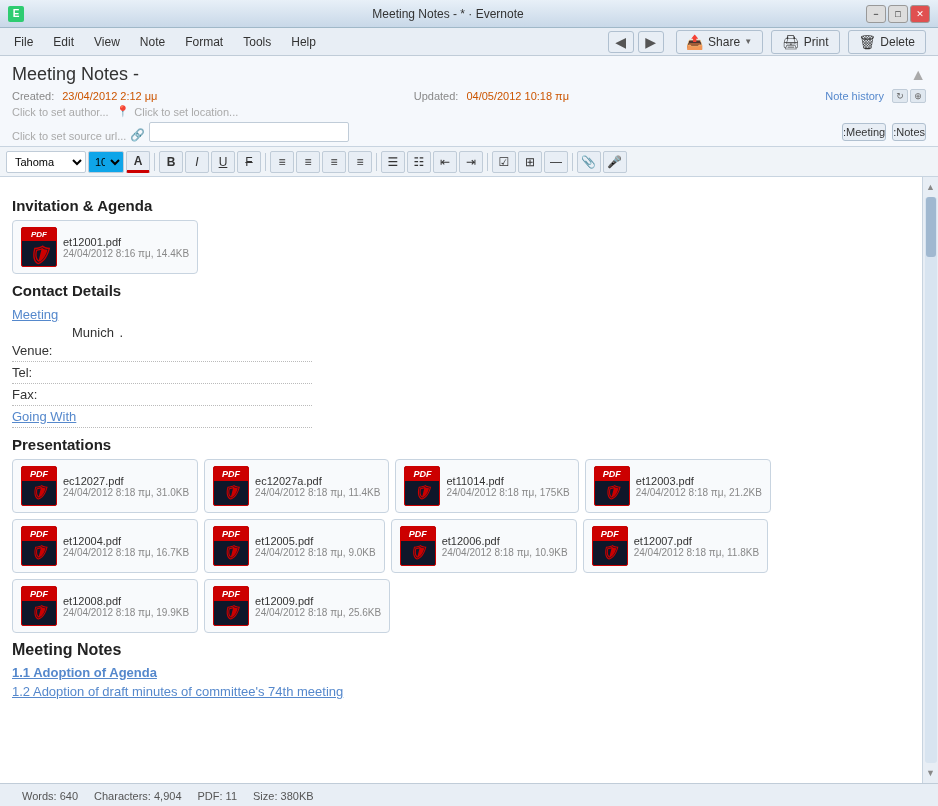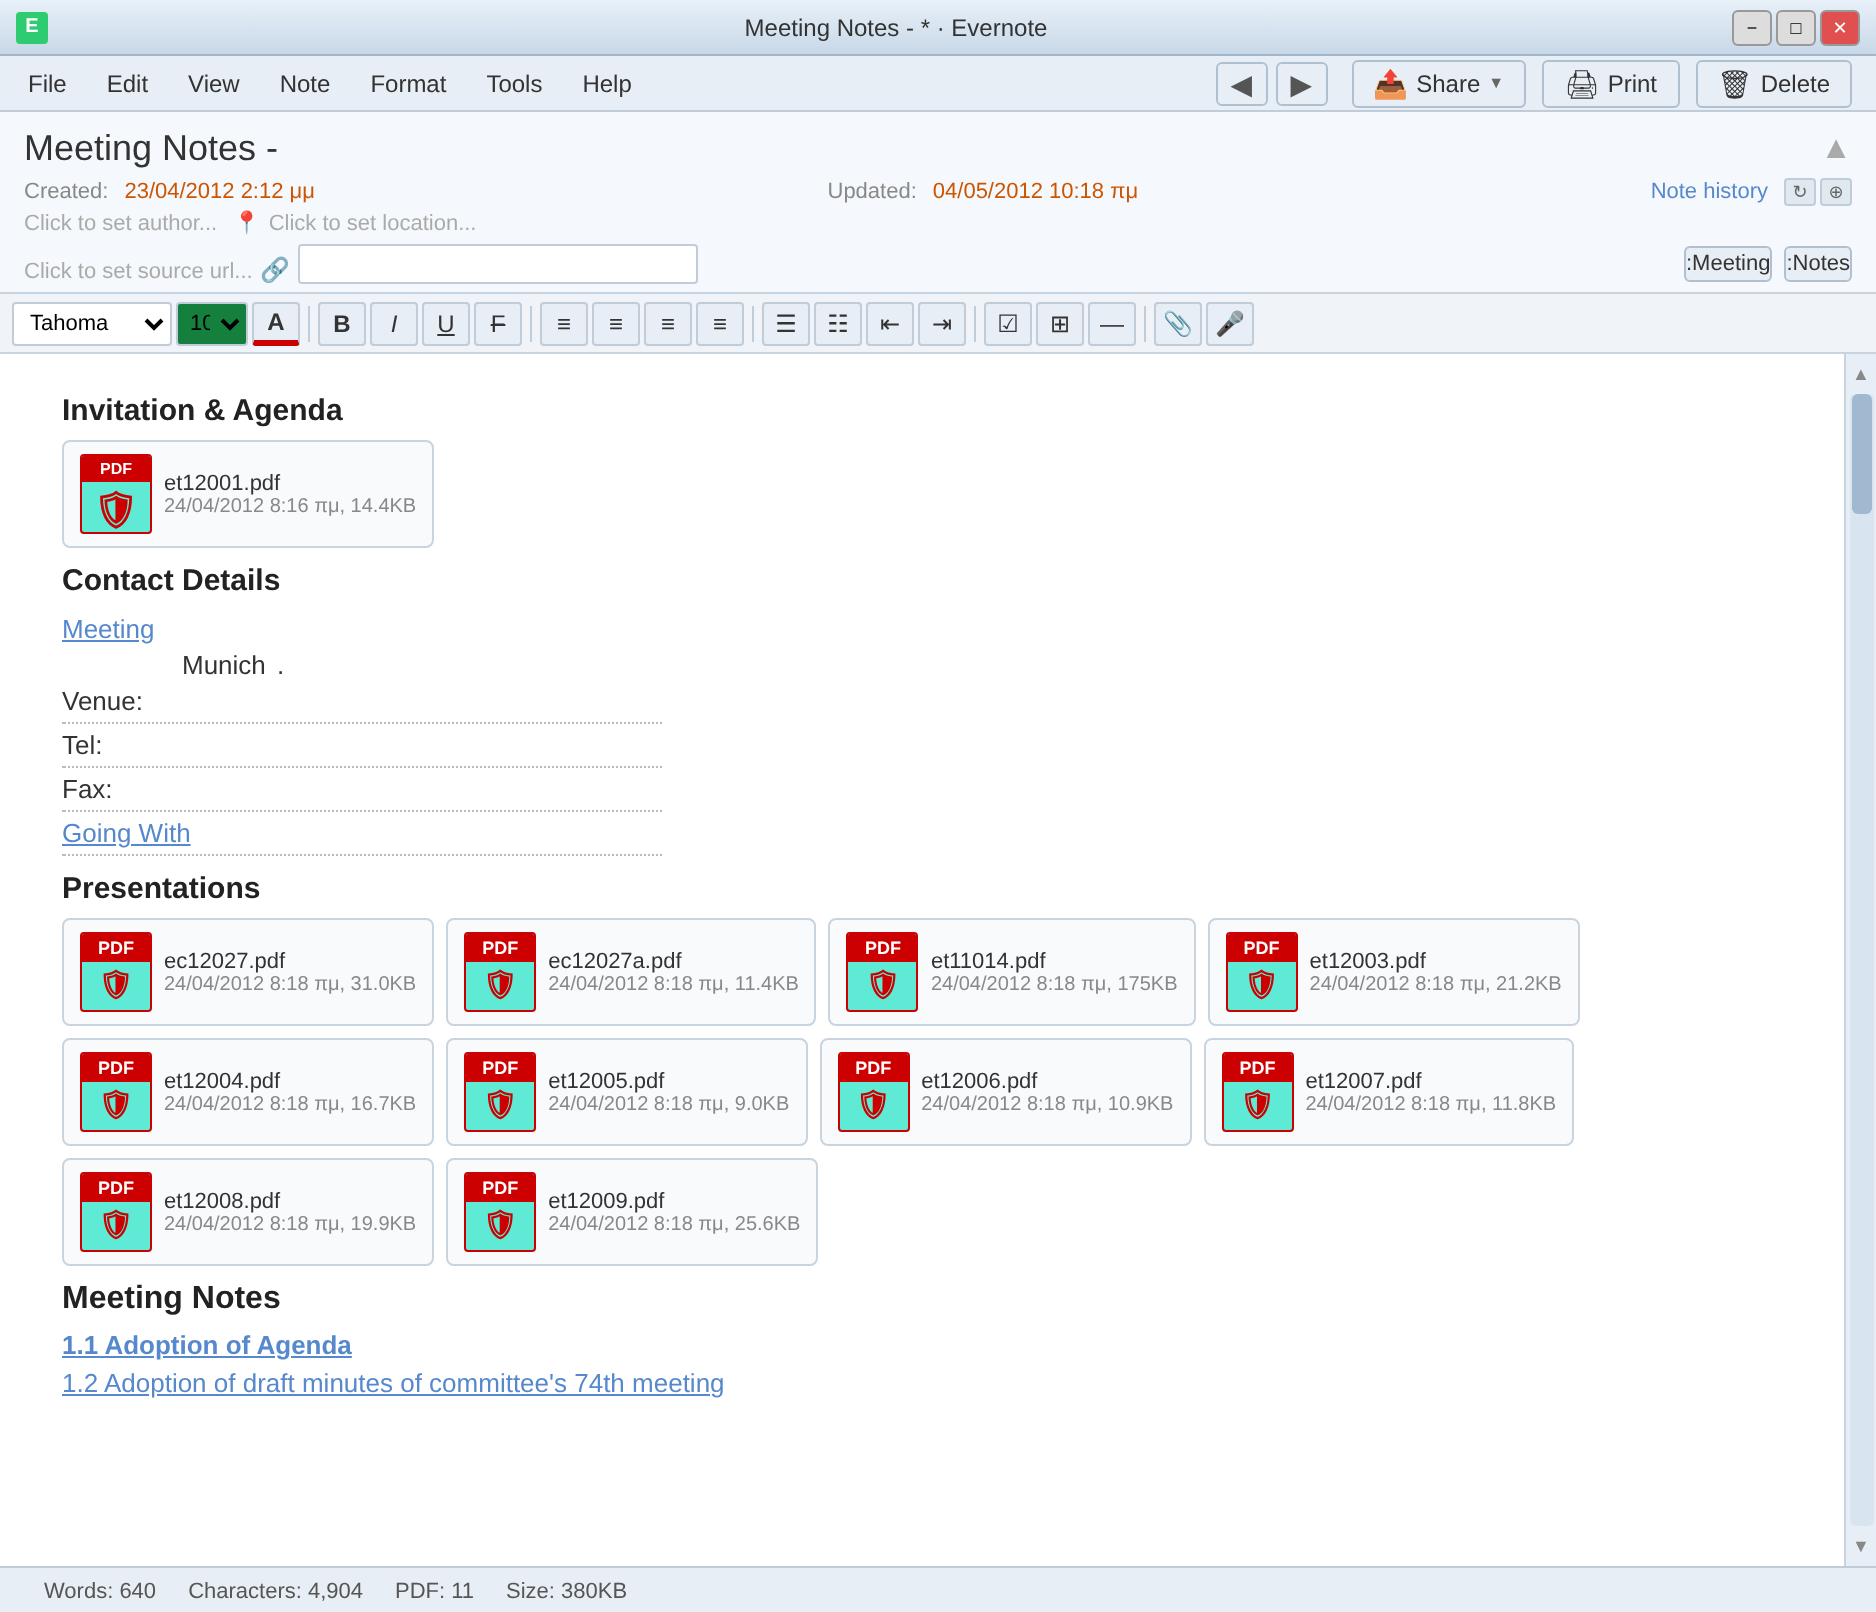--- a/index.html
+++ b/index.html
@@ -73,32 +73,32 @@
     #format-toolbar {
       background: #f0f4f8;
       height: 30px;
       display: flex;
       align-items: center;
       padding: 0 6px;
       border-bottom: 1px solid #c8d4e0;
       gap: 2px;
     }
     .font-select { height: 22px; border: 1px solid #c0ccd8; border-radius: 2px; font-size: 11px; background: white; padding: 0 4px; min-width: 80px; }
-    .size-select { height: 22px; border: 1px solid #c0ccd8; border-radius: 2px; font-size: 11px; background: #15803d; padding: 0 2px; width: 36px; }
+    .size-select { height: 22px; border: 1px solid #c0ccd8; border-radius: 2px; font-size: 11px; background: #0ea5e9; padding: 0 2px; width: 36px; }
     .fmt-btn { width: 24px; height: 22px; border: 1px solid #c0ccd8; border-radius: 2px; background: #e8eef5; cursor: pointer; display: flex; align-items: center; justify-content: center; font-size: 12px; color: #333; }
     .fmt-separator { width: 1px; height: 18px; background: #c0ccd8; margin: 0 2px; }
     .fmt-btn.bold { font-weight: bold; }
     .fmt-btn.italic { font-style: italic; }
 
     
     #note-content {
       background: white;
       flex: 1;
       overflow-y: auto;
-      padding: 12px 31px;
+      padding: 12px 12px;
       position: relative;
     }
     #content-wrapper {
       display: flex;
       height: calc(806px - 28px - 28px - 90px - 30px - 24px);
     }
     #scrollbar-area {
       width: 16px;
       background: #e8eef5;
       border-left: 1px solid #c8d4e0;
@@ -114,25 +114,25 @@
     h2.section-heading-large { font-size: 16px; font-weight: bold; color: #222; margin: 8px 0 6px 0; }
     .pdf-attachments { display: flex; flex-wrap: wrap; gap: 8px; margin: 6px 0; }
     .pdf-item {
       display: flex; align-items: center; gap: 6px;
       border: 1px solid #c8d4e0; border-radius: 4px; padding: 6px 8px;
       background: #f8fafc; min-width: 180px; max-width: 200px;
       cursor: pointer;
     }
     .pdf-icon {
       width: 36px; height: 40px;
-      background: #5eead4;
+      background: #0f172a;
       border: 1px solid #cc0000;
       border-radius: 2px;
       display: flex; flex-direction: column; align-items: center; justify-content: flex-start;
-      font-size: 8px; font-weight: bold; position: relative; overflow: hidden;
+      font-size: 8px; font-weight: bold; position: relative; overflow: hidden; font-style: italic;
     }
     .pdf-icon .pdf-red {
       width: 100%; background: #cc0000; color: white; font-size: 9px; font-weight: bold;
       text-align: center; padding: 2px 0; display: flex; align-items: center; justify-content: center; gap: 1px;
     }
     .pdf-icon .pdf-shield {
       color: #cc0000; font-size: 14px; margin-top: 3px;
     }
     .pdf-info { display: flex; flex-direction: column; }
     .pdf-name { font-size: 11px; color: #333; font-weight: normal; }

